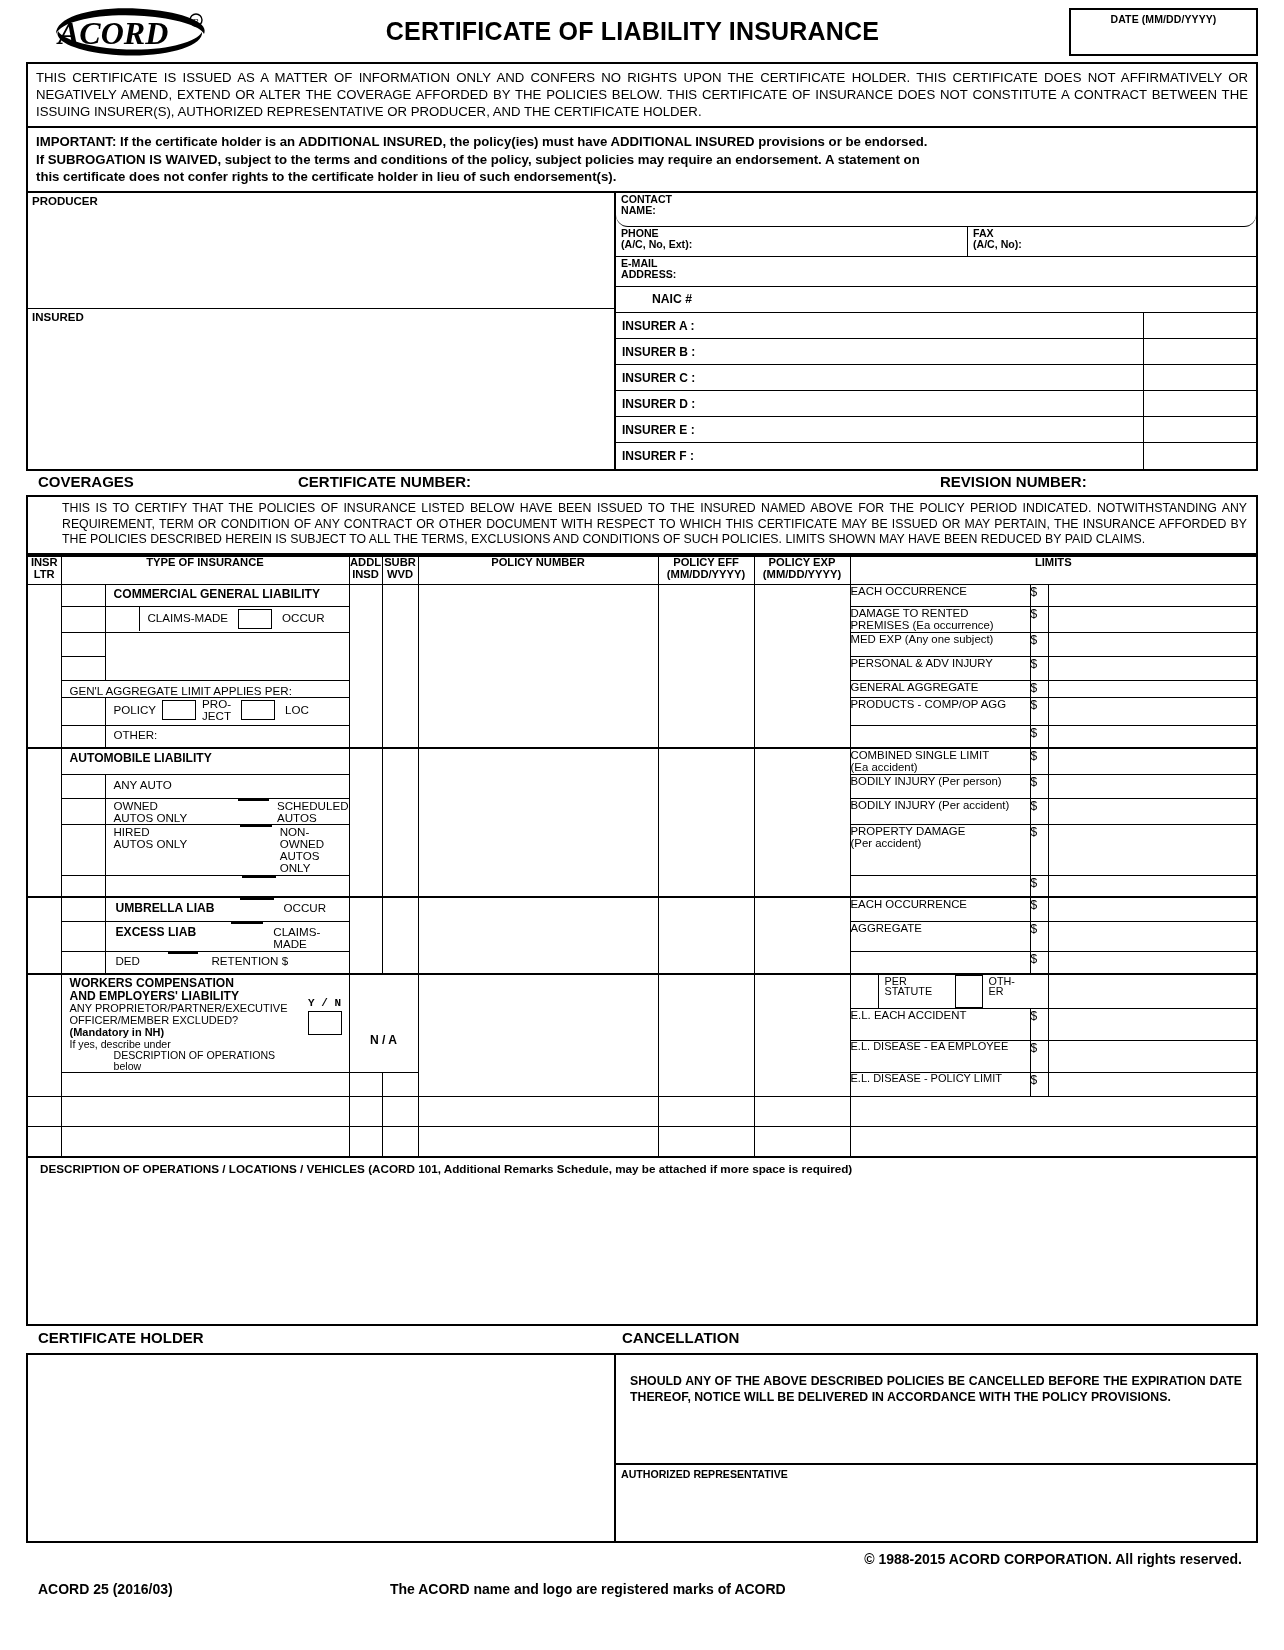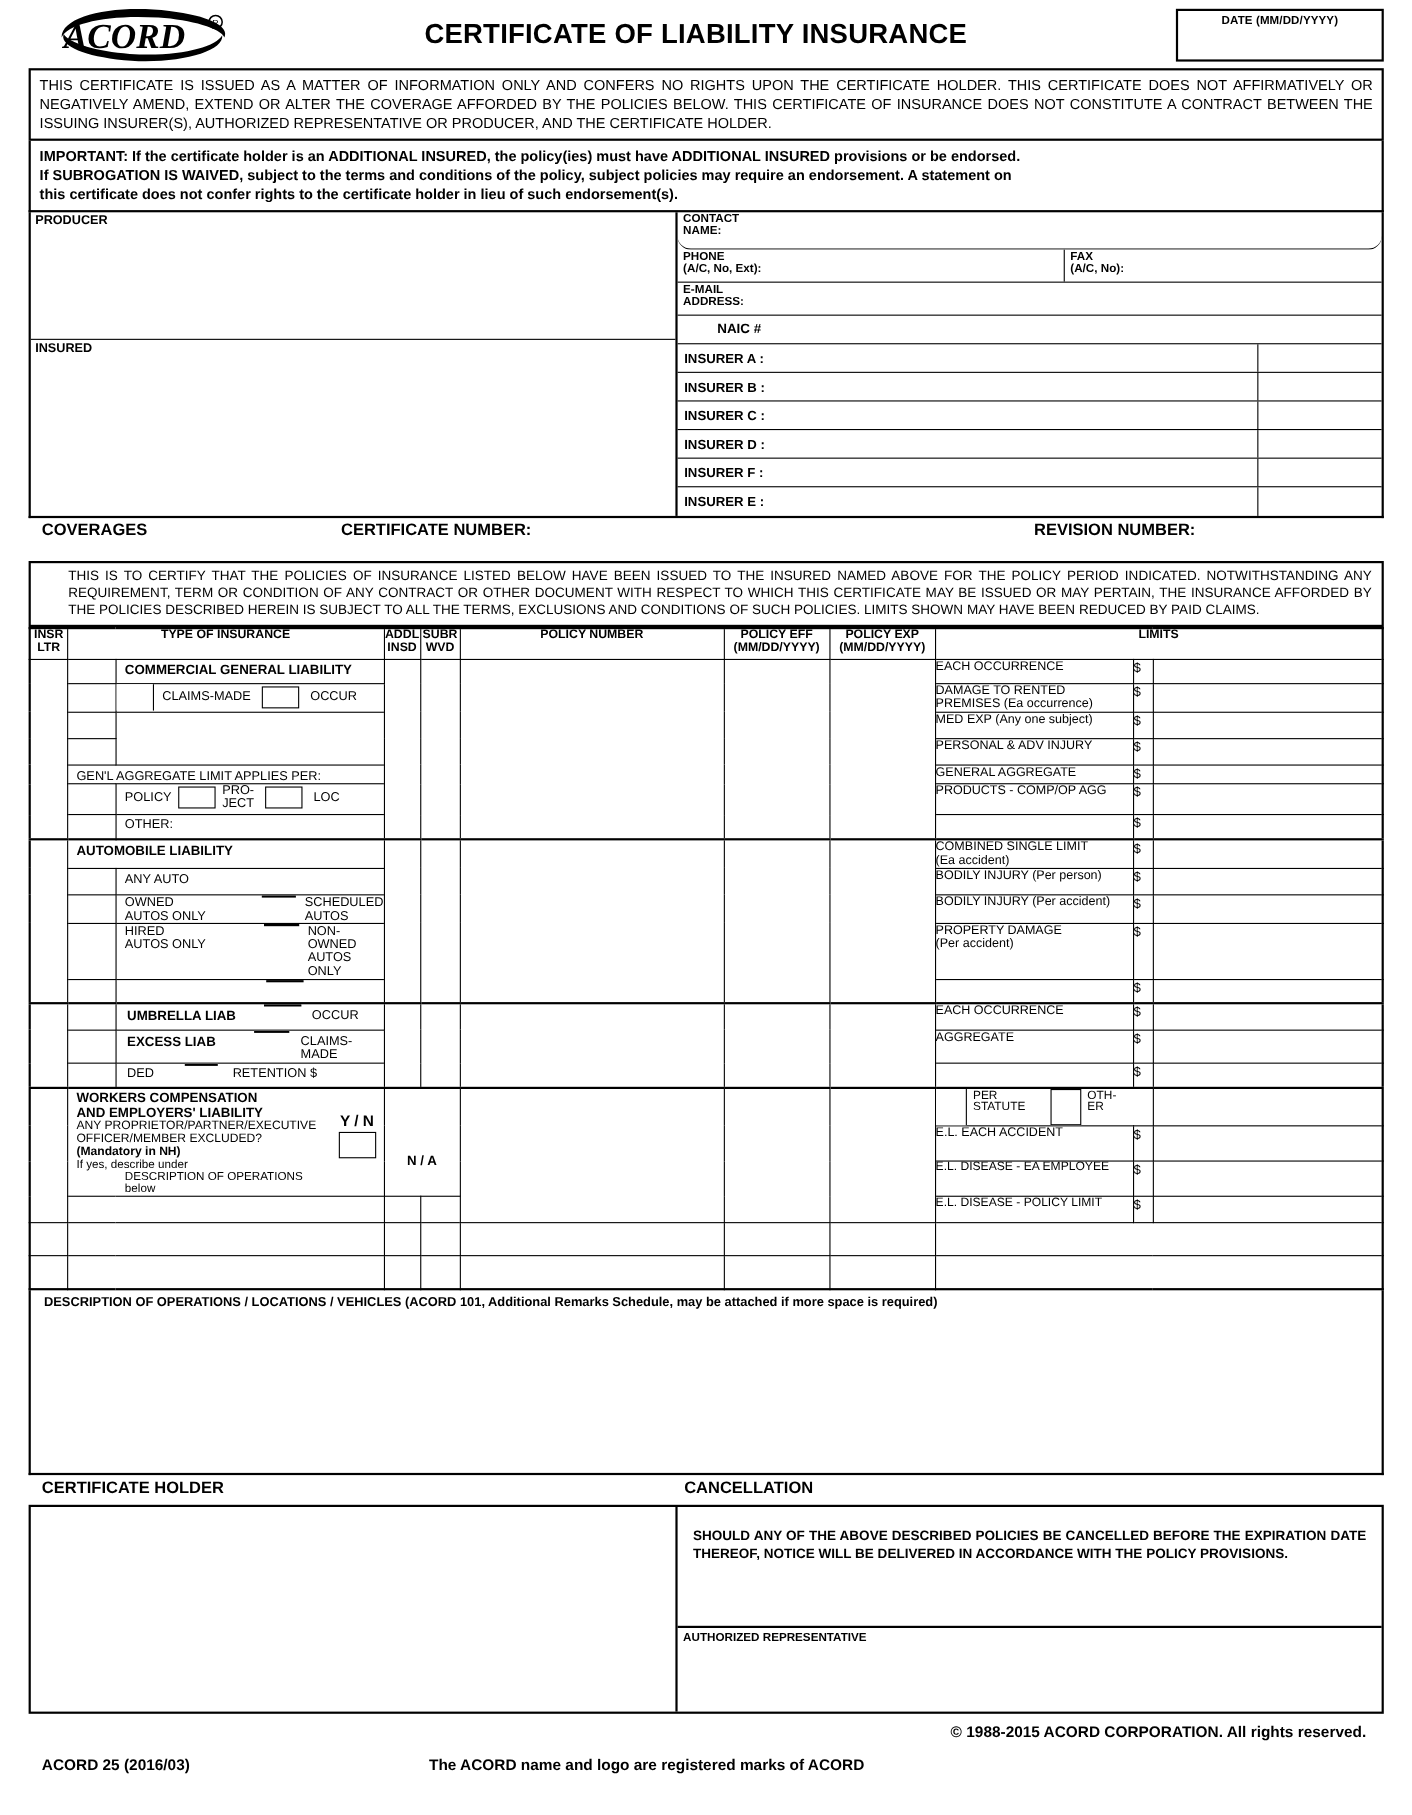--- a/index.html
+++ b/index.html
@@ -44,21 +44,21 @@
   .phone-r{flex:1;box-sizing:border-box;}
   .insbar{height:26px;display:flex;border-bottom:1.6px solid #000;box-sizing:border-box;}
   .insbar .t{flex:1;text-align:center;font-size:12.2px;font-weight:bold;padding-top:5px;border-right:1.6px solid #000;box-sizing:border-box;}
   .insbar .naic{width:112px;text-align:center;font-size:12.2px;font-weight:bold;padding-top:5px;box-sizing:border-box;}
   .insrow{height:26px;display:flex;border-bottom:1.6px solid #000;box-sizing:border-box;}
   .insrow:last-child{border-bottom:0;}
   .insrow .nm{flex:1;font-size:12px;font-weight:bold;padding:6px 0 0 6px;border-right:1.6px solid #000;box-sizing:border-box;}
   .insrow .nv{width:112px;box-sizing:border-box;}
 
   
-  .covbar{display:flex;align-items:baseline;height:22px;padding:2px 0 15px 0;gap:12px;}
+  .covbar{display:flex;align-items:baseline;height:22px;padding:2px 0 0 0;}
   .covbar .c1{width:272px;font-size:15px;font-weight:bold;padding-left:12px;box-sizing:border-box;}
   .covbar .c2{flex:1;font-size:15px;font-weight:bold;}
   .covbar .c3{width:340px;font-size:15px;font-weight:bold;padding-left:22px;box-sizing:border-box;}
 
   .certtext{border:2.5px solid #000;box-sizing:border-box;padding:4px 9px 5px 34px;font-size:12.3px;line-height:1.28;text-align:justify;}
 
   
   table.pol{border-collapse:collapse;width:1232px;table-layout:fixed;border:2.5px solid #000;box-sizing:border-box;}
   table.pol td{border:1.4px solid #000;box-sizing:border-box;padding:0;vertical-align:top;}
   .thd td{text-align:center;font-size:11.2px;font-weight:bold;line-height:1.05;padding:2px 0 1px 0;height:28px;vertical-align:middle;}
@@ -175,25 +175,25 @@
       </div>
       <div class="insrow">
         <div class="nm">INSURER C :</div>
         <div class="nv"></div>
       </div>
       <div class="insrow">
         <div class="nm">INSURER D :</div>
         <div class="nv"></div>
       </div>
       <div class="insrow">
+        <div class="nm">INSURER E :</div>
+        <div class="nv"></div>
+      </div>
+      <div class="insrow">
         <div class="nm">INSURER F :</div>
-        <div class="nv"></div>
-      </div>
-      <div class="insrow">
-        <div class="nm">INSURER E :</div>
         <div class="nv"></div>
       </div>
 
     </div>
   </div>
 
   <div class="covbar">
     <div class="c1">COVERAGES</div>
     <div class="c2">CERTIFICATE NUMBER:</div>
     <div class="c3">REVISION NUMBER:</div>
@@ -460,21 +460,21 @@
           <div style="flex:1;padding:2px 0 0 8px;">
             <div class="lbltxt bb">WORKERS COMPENSATION</div>
             <div class="lbltxt bb">AND EMPLOYERS' LIABILITY</div>
             <div class="lbltxt" style="font-size:11px;line-height:1.06;">ANY PROPRIETOR/PARTNER/EXECUTIVE</div>
             <div class="lbltxt" style="font-size:11px;line-height:1.06;">OFFICER/MEMBER EXCLUDED?</div>
             <div class="lbltxt bb" style="font-size:11px;">(Mandatory in NH)</div>
             <div class="lbltxt" style="font-size:10.6px;line-height:1.06;">If yes, describe under</div>
             <div class="lbltxt" style="font-size:10.6px;line-height:1.06;margin-left:44px;">DESCRIPTION OF OPERATIONS below</div>
           </div>
           <div style="width:48px;padding-top:22px;text-align:center;">
-            <div class="lbltxt bb" style="font-size:14px;">Y / N</div>
+            <div class="lbltxt bb" style="font-size:11px;font-family:Liberation Mono, monospace;">Y / N</div>
             <div class="chk" style="width:34px;height:24px;margin-top:2px;"></div>
           </div>
         </div>
       </td>
       <td colspan="2" rowspan="3" class="lbltxt bb ctr" style="vertical-align:middle;padding-top:34px;text-align:center;">N / A</td>
       <td rowspan="4"></td>
       <td rowspan="4"></td>
       <td rowspan="4"></td>
       <td colspan="2" style="padding:0;height:26px;">
         <div style="display:flex;align-items:stretch;height:100%;">

